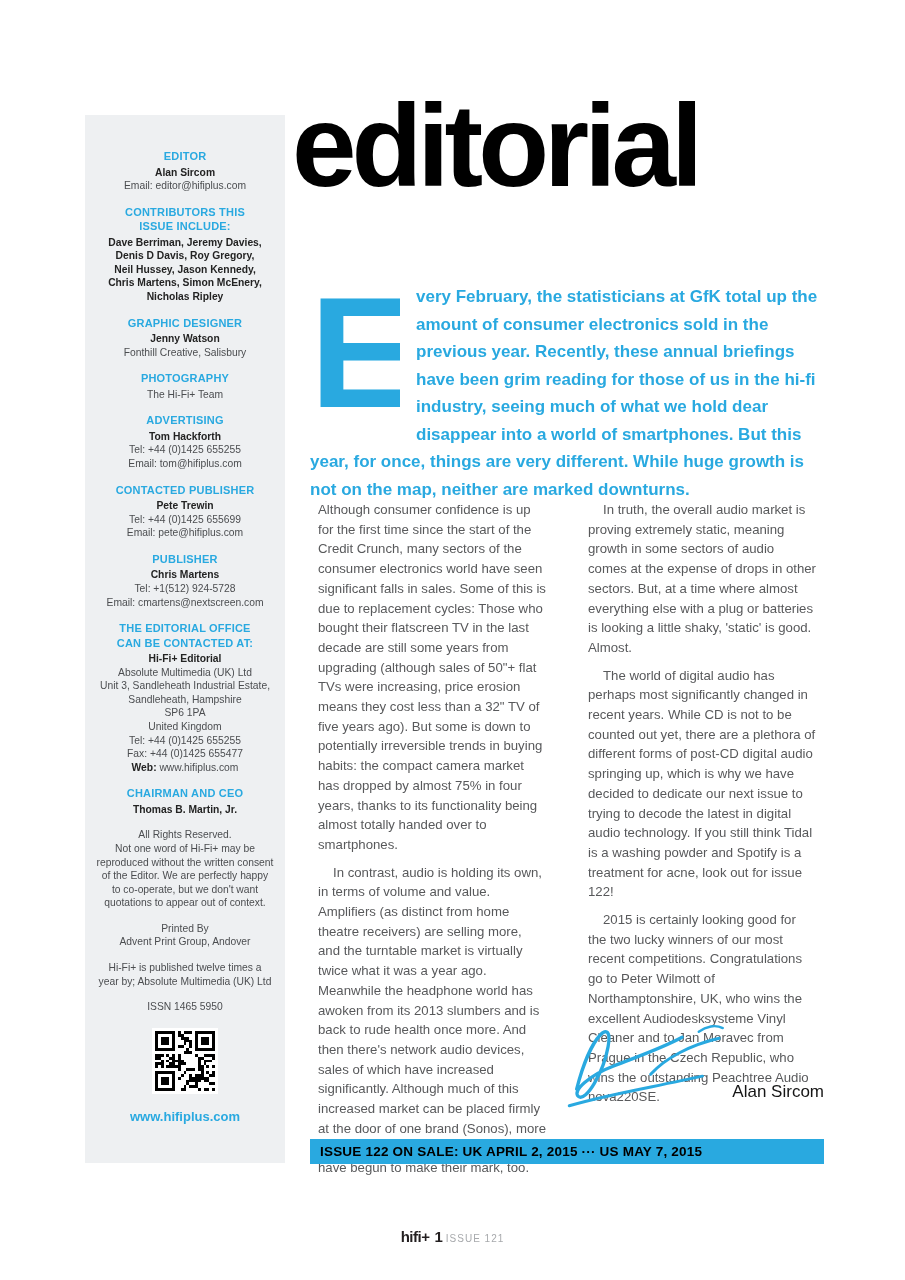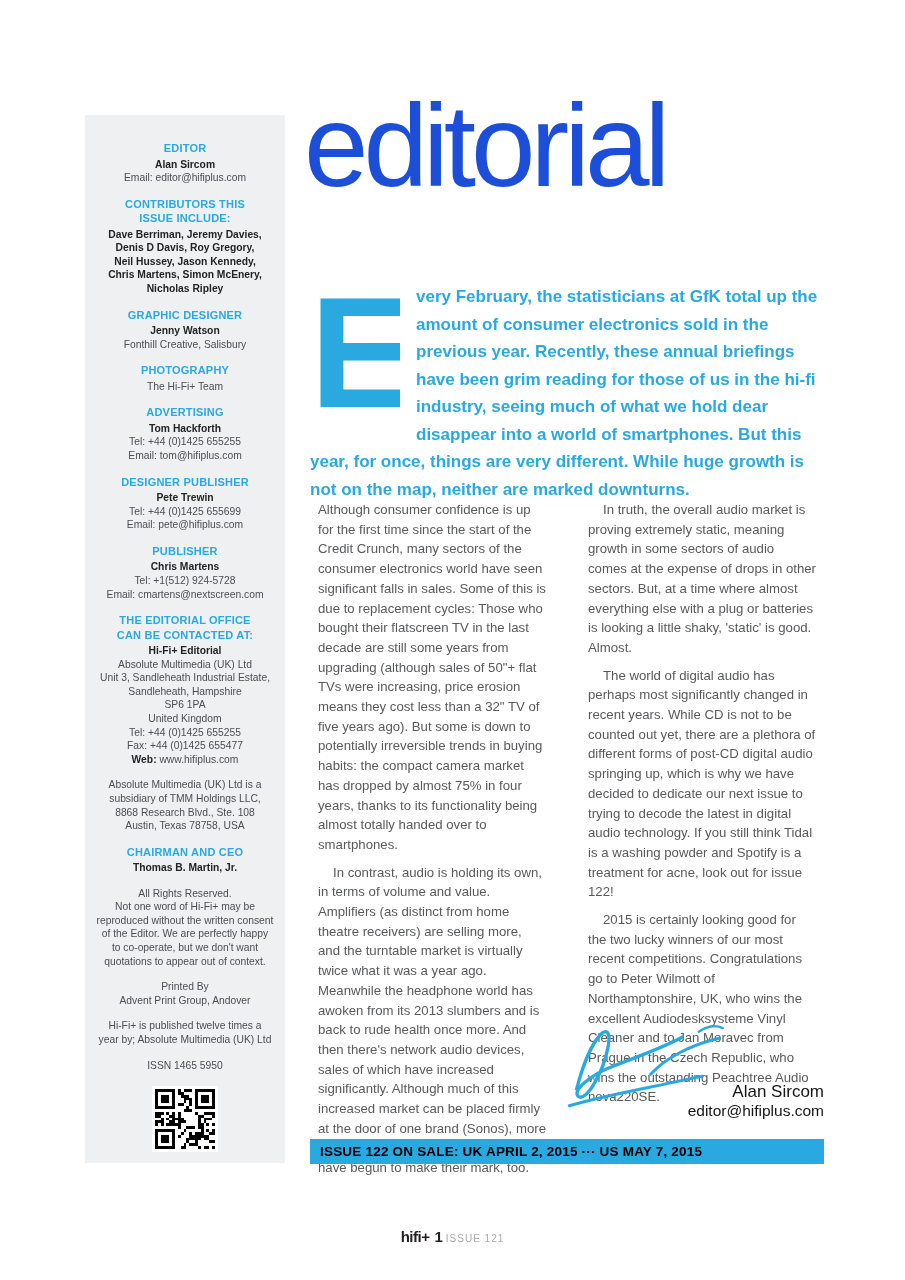--- a/index.html
+++ b/index.html
@@ -12,34 +12,34 @@
   
   .sidebar {
     position:absolute; left:85px; top:115px; width:200px; height:1048px;
     background:#eef0f2; text-align:center; padding:18px 10px 14px;
     font-size:10.3px; line-height:1.32; color:#4b4d50; overflow:hidden;
   }
   .sidebar .h {
     color:#29a9e0; font-weight:bold; font-size:11px; letter-spacing:.2px;
     margin:12px 0 2px; white-space:pre-line;
   }
-  .sidebar .h:first-child { margin-top:8px; }
+  .sidebar .h:first-child { margin-top:16px; }
   .sidebar .b { font-weight:bold; color:#232323; }
   .sidebar .t { color:#4b4d50; }
   .sidebar .pre { white-space:pre-line; }
   .sidebar .gap { margin-top:12px; }
   .weblabel { font-weight:bold; color:#232323; }
   .qr-wrap { margin:14px auto 4px; width:66px; height:66px; background:#fff; padding:3px; }
   .qr-wrap svg { width:60px; height:60px; display:block; }
   .site-link { color:#29a9e0; font-weight:bold; font-size:13px; margin-top:14px; }
 
   
   .title {
-    position:absolute; left:304px; top:88px;
-    font-size:116px; font-weight:400; letter-spacing:-5px; color:#1d4ed8; line-height:1;
+    position:absolute; left:292px; top:88px;
+    font-size:116px; font-weight:700; letter-spacing:-5px; color:#000000; line-height:1;
   }
   .intro {
     position:absolute; left:310px; top:283px; width:514px;
     color:#29a9e0; font-weight:bold; font-size:17px; line-height:27.5px;
   }
   .dropcap {
     float:left; width:90px; height:136px; margin:5px 16px 2px 0;
     color:#29a9e0; font-weight:bold; font-size:158px; line-height:128px;
     overflow:hidden; text-align:left;
   }
@@ -102,21 +102,21 @@
     <div class="t">Fonthill Creative, Salisbury</div>
 
     <div class="h">PHOTOGRAPHY</div>
     <div class="t">The Hi-Fi+ Team</div>
 
     <div class="h">ADVERTISING</div>
     <div class="b">Tom Hackforth</div>
     <div class="t pre">Tel: +44 (0)1425 655255
 Email: tom@hifiplus.com</div>
 
-    <div class="h">DESIGNER PUBLISHER</div>
+    <div class="h">CONTACTED PUBLISHER</div>
     <div class="b">Pete Trewin</div>
     <div class="t pre">Tel: +44 (0)1425 655699
 Email: pete@hifiplus.com</div>
 
     <div class="h">PUBLISHER</div>
     <div class="b">Chris Martens</div>
     <div class="t pre">Tel: +1(512) 924-5728
 Email: cmartens@nextscreen.com</div>
 
     <div class="h">THE EDITORIAL OFFICE
@@ -124,24 +124,20 @@
     <div class="b">Hi-Fi+ Editorial</div>
     <div class="t pre">Absolute Multimedia (UK) Ltd
 Unit 3, Sandleheath Industrial Estate,
 Sandleheath, Hampshire
 SP6 1PA
 United Kingdom
 Tel: +44 (0)1425 655255
 Fax: +44 (0)1425 655477</div>
     <div class="t"><span class="weblabel">Web:</span> <span>www.hifiplus.com</span></div>
 
-    <div class="t pre gap">Absolute Multimedia (UK) Ltd is a
-subsidiary of TMM Holdings LLC,
-8868 Research Blvd., Ste. 108
-Austin, Texas 78758, USA</div>
 
     <div class="h">CHAIRMAN AND CEO</div>
     <div class="b">Thomas B. Martin, Jr.</div>
 
     <div class="t pre gap">All Rights Reserved.
 Not one word of Hi-Fi+ may be
 reproduced without the written consent
 of the Editor. We are perfectly happy
 to co-operate, but we don't want
 quotations to appear out of context.</div>
@@ -308,21 +304,20 @@
 
   <svg class="signature" viewBox="0 0 200 110" xmlns="http://www.w3.org/2000/svg">
     <path d="M18,80 C34,18 58,2 52,34 C47,62 28,94 20,88 C12,82 34,64 58,55 C86,44 110,36 132,24" fill="none" stroke="#29a9e0" stroke-width="3.6" stroke-linecap="round"></path>
     <path d="M98,64 C114,46 142,32 172,25" fill="none" stroke="#29a9e0" stroke-width="3.2" stroke-linecap="round"></path>
     <path d="M10,98 C50,86 100,78 154,66" fill="none" stroke="#29a9e0" stroke-width="3.2" stroke-linecap="round"></path>
     <path d="M150,18 C158,12 168,10 176,14" fill="none" stroke="#29a9e0" stroke-width="2.6" stroke-linecap="round"></path>
   </svg>
 
   <div class="signoff">
     <div class="name">Alan Sircom</div>
-    <div class="email">editor@hifiplus.com</div>
   </div>
 
   <div class="banner">ISSUE 122 ON SALE: UK APRIL 2, 2015 ··· US MAY 7, 2015</div>
 
   <div class="footer">
     <span class="logo">hifi+</span><span class="pagenum">1</span><span class="issue">ISSUE 121</span>
   </div>
 
 </div>
 

